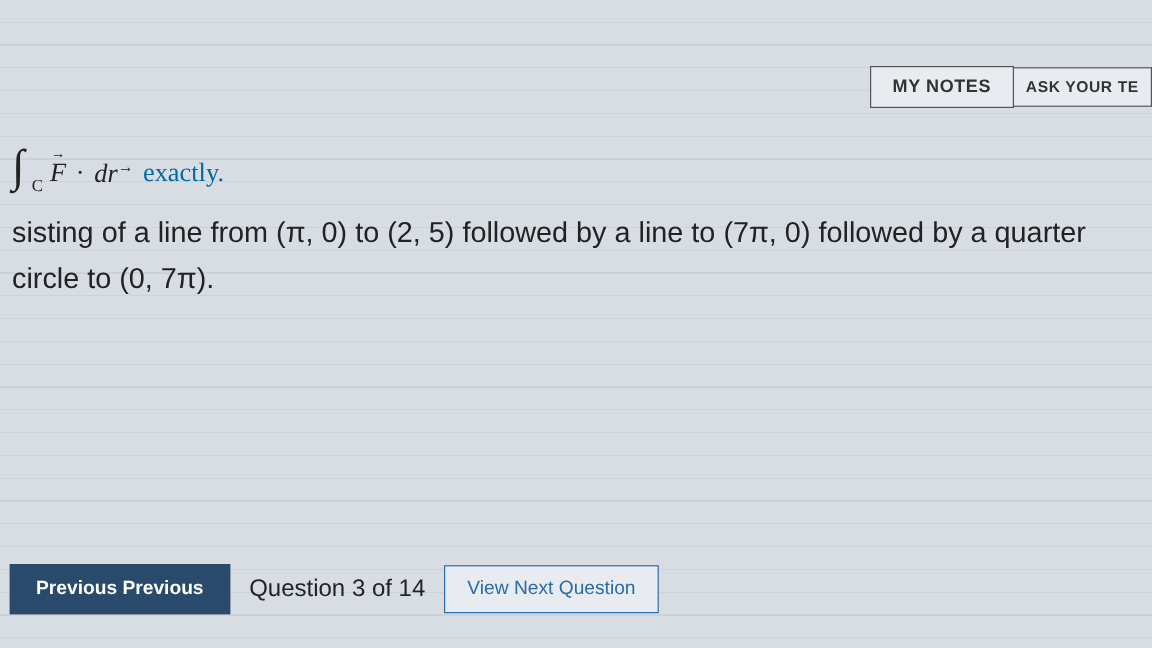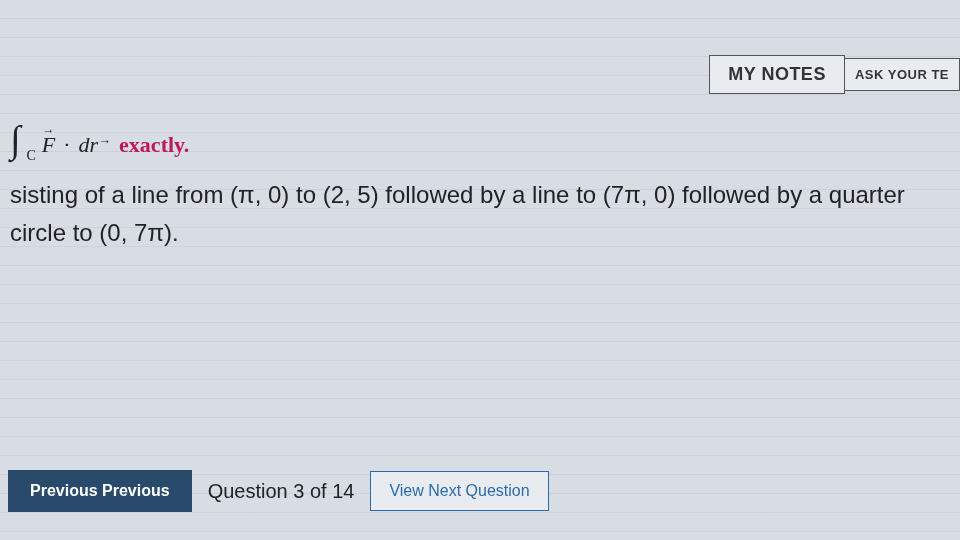--- a/index.html
+++ b/index.html
@@ -48,21 +48,21 @@
       display: flex;
       align-items: center;
       gap: 0;
     }
 
     .btn-my-notes {
       border: 1.5px solid #555;
       background: #e8ecf0;
       color: #333;
       padding: 8px 18px;
-      font-size: 18px;
+      font-size: 15px;
       font-family: Arial, sans-serif;
       font-weight: 600;
       letter-spacing: 0.5px;
       cursor: pointer;
       white-space: nowrap;
     }
 
     .btn-ask-teacher {
       border: 1.5px solid #555;
       border-left: none;
@@ -139,22 +139,21 @@
 
     .dr-vec sup {
       font-size: 13px;
       top: -6px;
     }
 
     .exactly-text {
       font-size: 22px;
       font-style: normal;
       margin-left: 4px;
-      color: #be185d;
-      font-weight: bold;
+      color: #0369a1;
     }
 
     .description-line {
       font-size: 24px;
       color: #222;
       line-height: 1.6;
       font-family: Arial, sans-serif;
       margin-top: 10px;
     }
 

